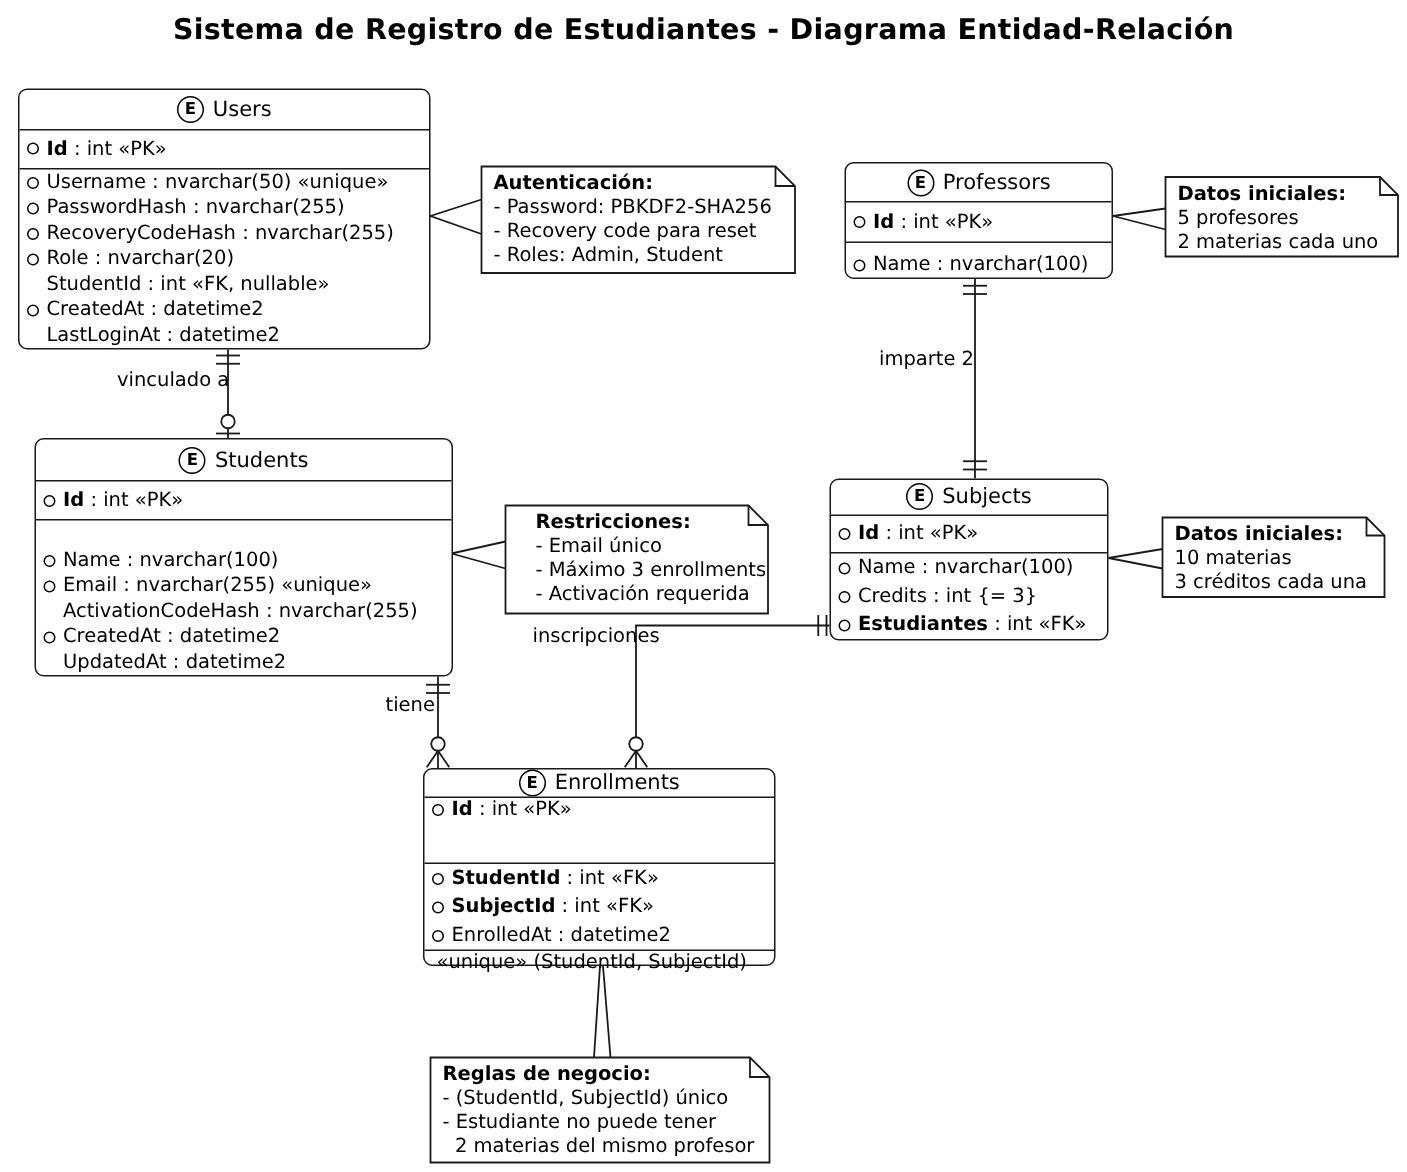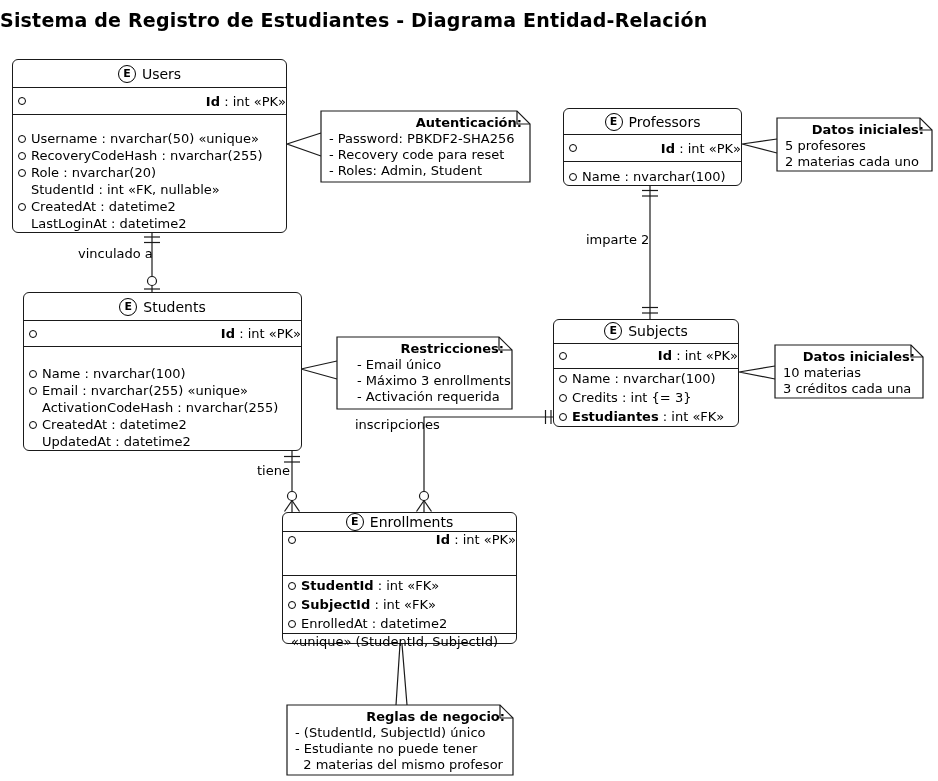--- a/index.html
+++ b/index.html
@@ -4,58 +4,58 @@
 <style>
   html,body { margin:0; padding:0; background:#fff; }
   #canvas {
     position:relative; width:938px; height:781px; background:#fff;
     font-family:"DejaVu Sans","Liberation Sans",sans-serif; color:#000;
     overflow:hidden;
   }
   #overlay { position:absolute; left:0; top:0; width:938px; height:781px; }
 
   .diagram-title {
-    position:absolute; left:0; top:9px; width:100%; 
+    position:absolute; left:0; top:9px; width:100%; text-align:center;
     font-size:19px; font-weight:bold; letter-spacing:0.2px;
   }
 
   .entity {
     position:absolute; background:#fff; border:1px solid #1a1a1a;
     border-radius:6px; box-sizing:border-box; font-size:13px;
     display:flex; flex-direction:column;
   }
   .ehead {
     display:flex; align-items:center; justify-content:center; gap:6px;
     font-size:14px;
   }
   .e-icon {
     width:16px; height:16px; border:1px solid #000; border-radius:50%;
     font-size:11px; font-weight:bold; line-height:15px; text-align:center;
     flex:0 0 auto;
   }
   .epk, .ebody, .eextra { border-top:1px solid #1a1a1a; }
-  .epk, .eextra { display:flex; align-items:center;justify-content:space-between; }
+  .epk, .eextra { display:flex; align-items:center; }
   .ebody { display:flex; flex-direction:column; justify-content:flex-end; }
   .row { display:flex; align-items:center; height:17px; }
   .tall-rows .row { height:19px; }
   .vis-circle {
     flex:0 0 auto; width:6px; height:6px; border:1px solid #000;
     border-radius:50%; margin:0 5px 0 5px;
   }
   .row.nocircle .vis-circle { visibility:hidden; }
   .ftext { white-space:nowrap; }
   .epk .fname { font-weight:bold; }
   .row.boldname .fname { font-weight:bold; }
   .eextra { padding-left:8px; white-space:nowrap; }
 
   .note-text {
     position:absolute; box-sizing:border-box; padding:4px 8px;
     font-size:13px; line-height:16px;
   }
-  .note-text .ntitle { font-weight:bold;text-align:right; }
+  .note-text .ntitle { font-weight:bold; }
   .note-text .nline { white-space:pre; }
 
   .edge-label {
     position:absolute; font-size:13px; white-space:nowrap;
   }
 </style>
 </head>
 <body>
 
 <div id="canvas">
@@ -158,20 +158,24 @@
       <span>Users</span>
     </div>
     <div class="epk" style="height:26px;">
       <span class="vis-circle"></span>
       <span class="ftext"><span class="fname">Id</span><span> : int «PK»</span></span>
     </div>
     <div class="ebody" style="flex:1;">
       <div class="row">
         <span class="vis-circle"></span>
         <span class="ftext"><span class="fname">Username</span><span> : nvarchar(50) «unique»</span></span>
+      </div>
+      <div class="row">
+        <span class="vis-circle"></span>
+        <span class="ftext"><span class="fname">PasswordHash</span><span> : nvarchar(255)</span></span>
       </div>
       <div class="row">
         <span class="vis-circle"></span>
         <span class="ftext"><span class="fname">RecoveryCodeHash</span><span> : nvarchar(255)</span></span>
       </div>
       <div class="row">
         <span class="vis-circle"></span>
         <span class="ftext"><span class="fname">Role</span><span> : nvarchar(20)</span></span>
       </div>
       <div class="row nocircle">

